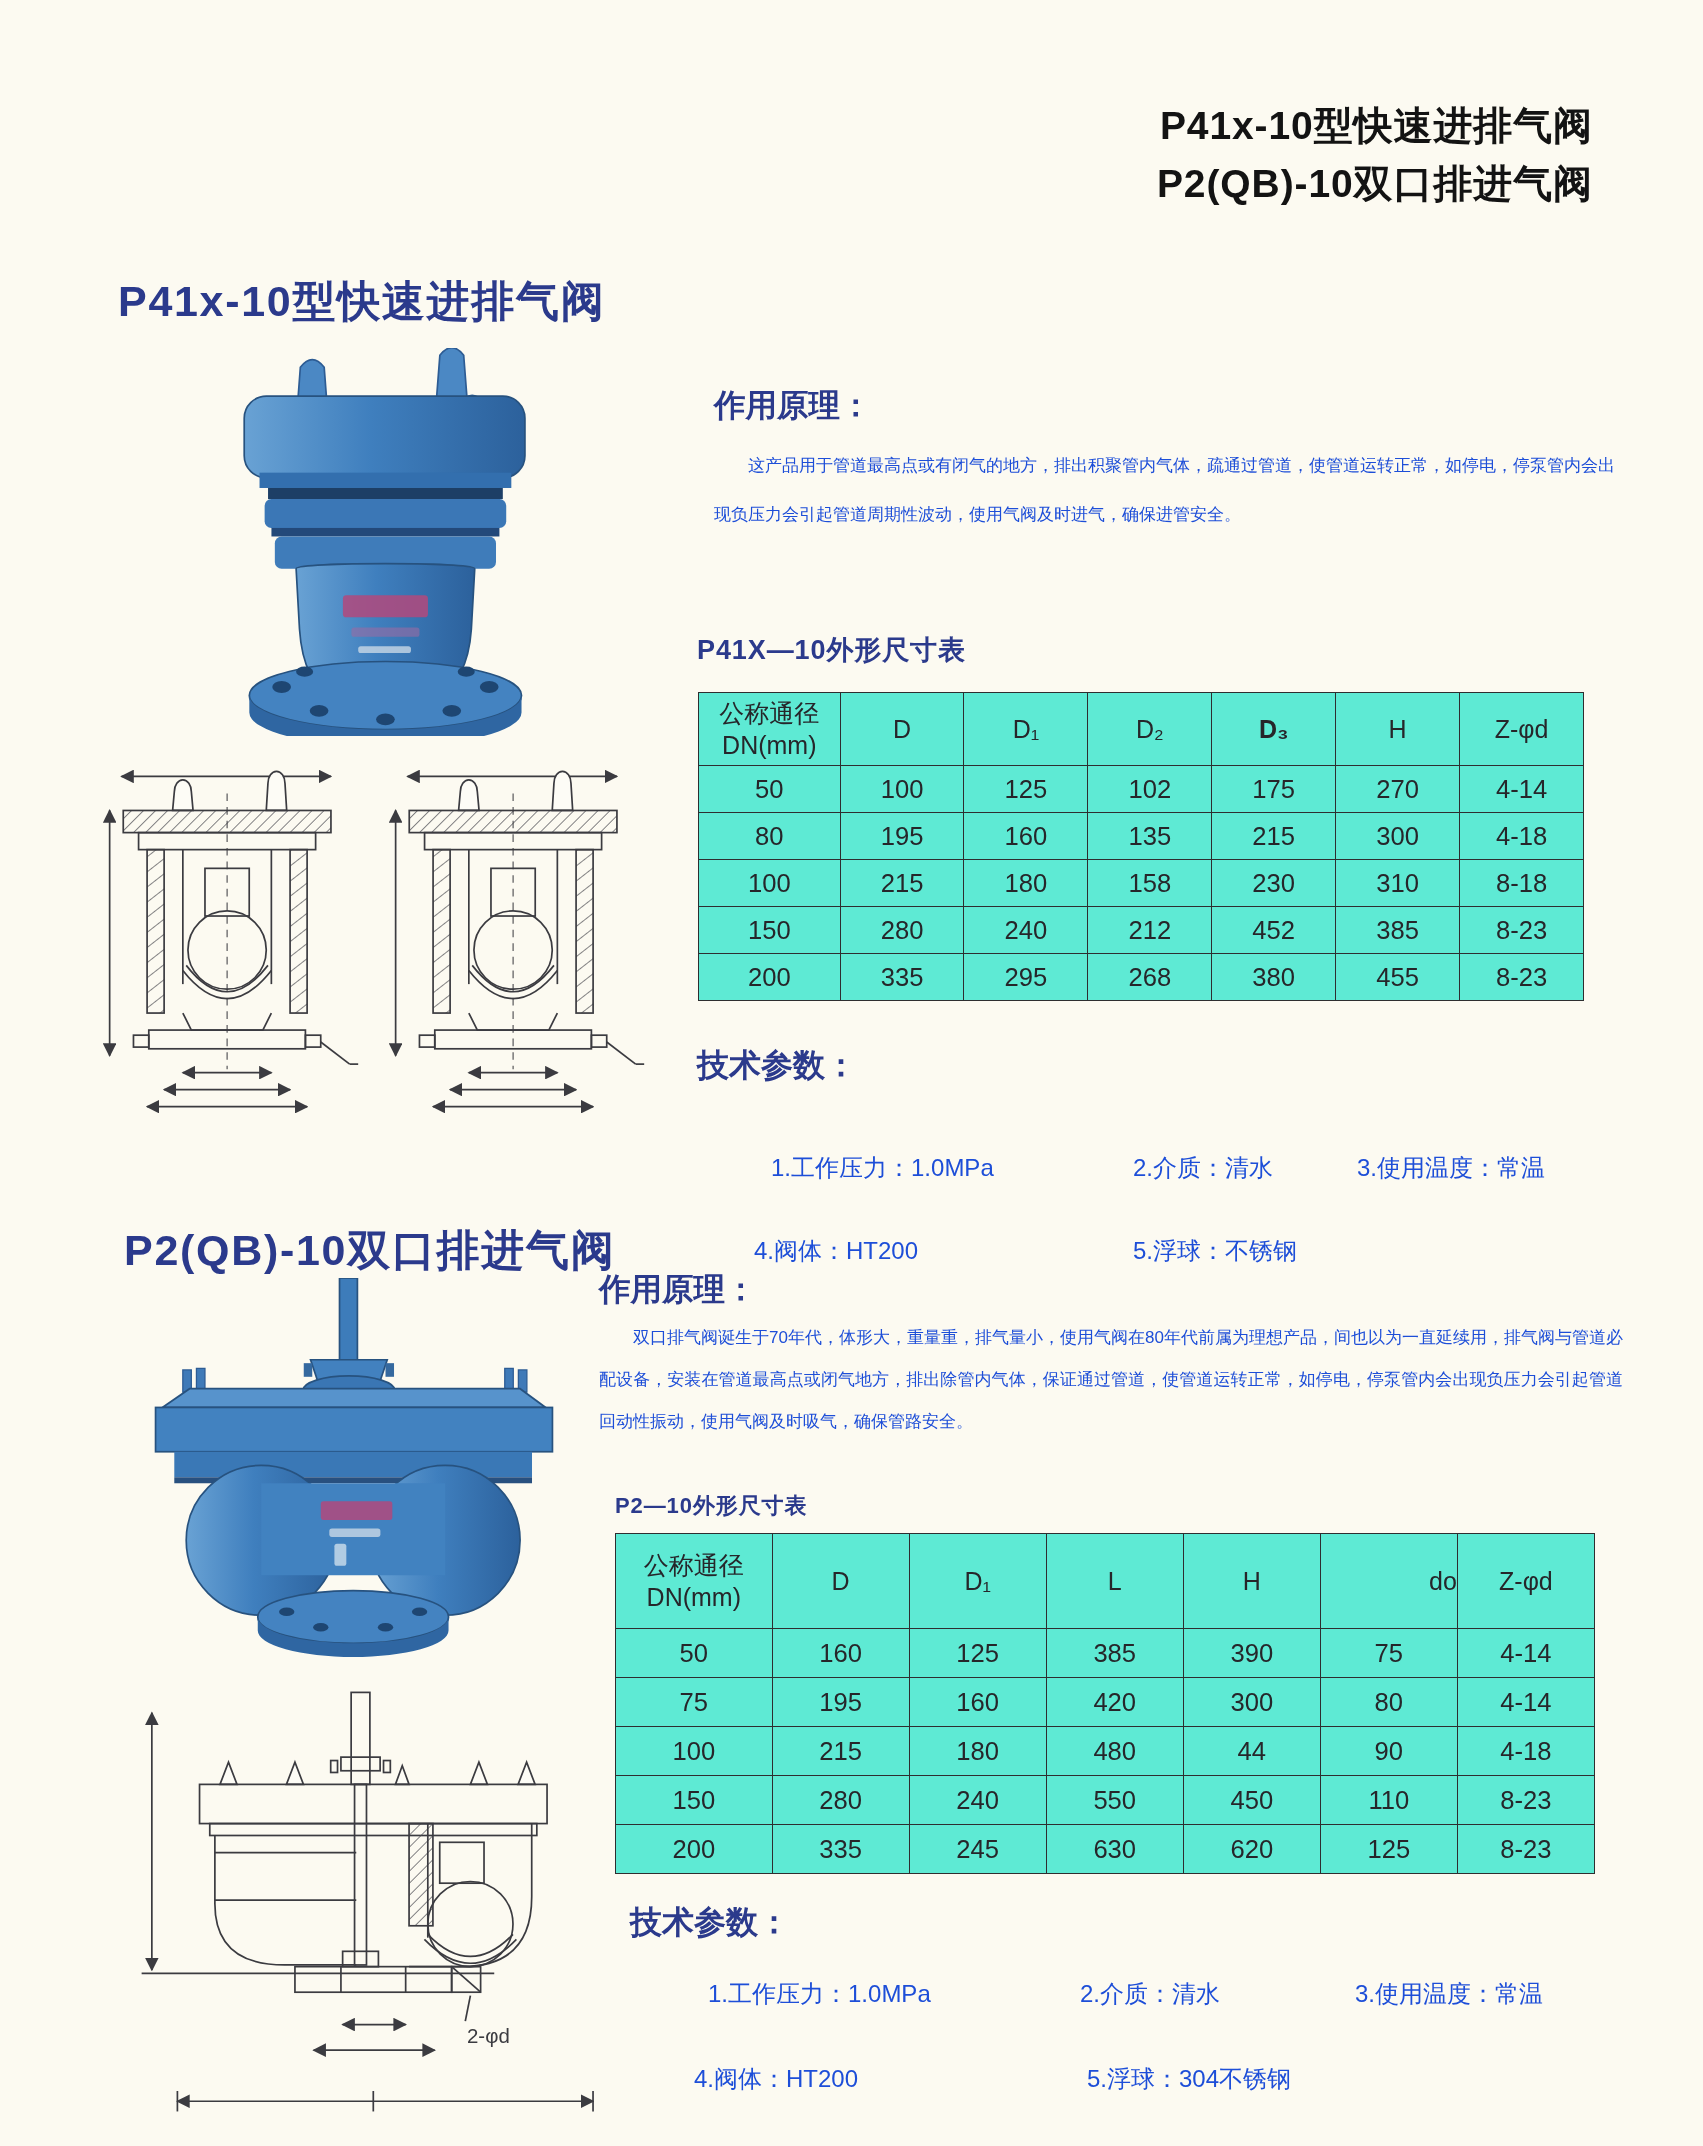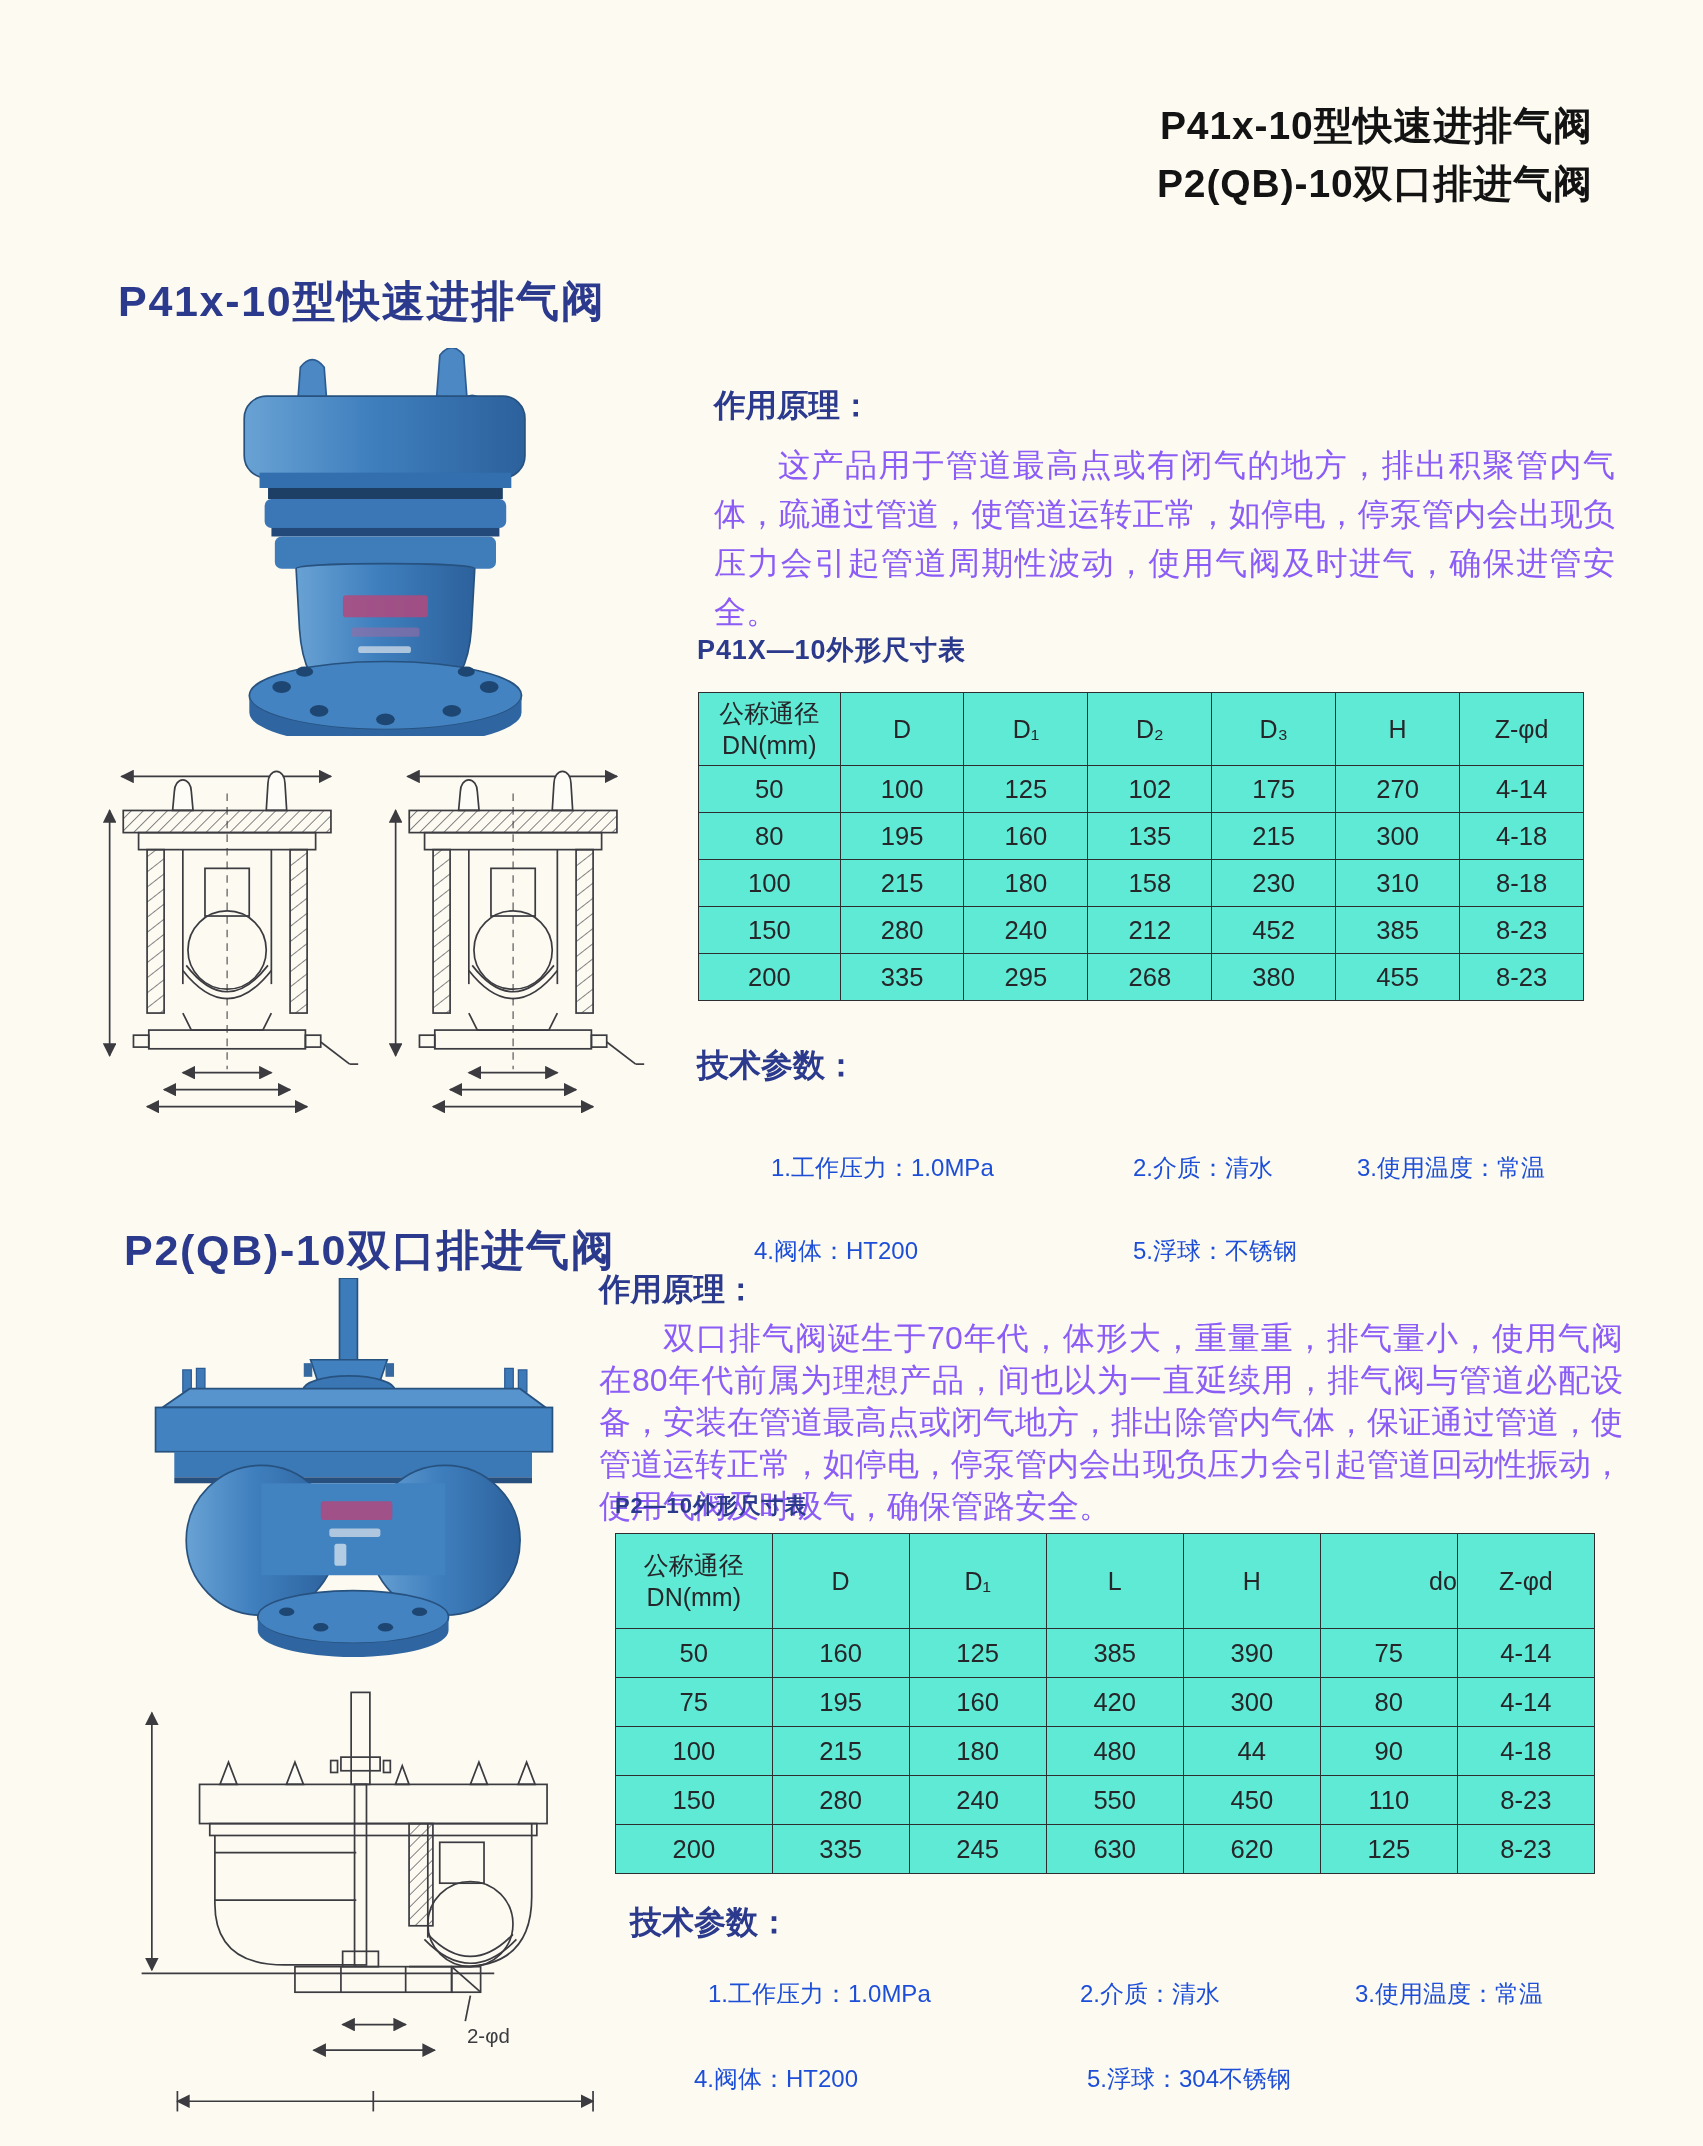--- a/index.html
+++ b/index.html
@@ -9,21 +9,21 @@
   .h-blue{color:#2b3a8c;font-weight:bold}
   .top-title{right:111px;top:97px;text-align:right;font-size:39px;font-weight:bold;color:#131313;line-height:58px;letter-spacing:0.9px}
   .sec1-h{left:118px;top:273px;font-size:43px;letter-spacing:1.7px}
   .sec2-h{left:124px;top:1222px;font-size:43px;letter-spacing:1.7px}
   .principle1-h{left:714px;top:385px;font-size:31.5px}
   .principle2-h{left:599px;top:1269px;font-size:31.5px}
   .tbl-title1{left:697px;top:632px;font-size:27px;letter-spacing:0.9px}
   .tbl-title2{left:615px;top:1491px;font-size:22px;letter-spacing:0.9px}
   .params1-h{left:697px;top:1044px;font-size:32px}
   .params2-h{left:630px;top:1901px;font-size:32px}
-  .para{font-size:32px;color:#8b5cf6;line-height:49px;text-align:justify;text-indent:2em}
+  .para{font-size:17px;color:#1d4ed8;line-height:49px;text-align:justify;text-indent:2em}
   .para1{left:714px;top:441px;width:901px}
   .para2{left:599px;top:1317px;width:1024px;line-height:42px}
   .param{font-size:24px;color:#1d4ed8;white-space:nowrap}
   table{border-collapse:collapse;table-layout:fixed;background:#5eead4}
   th,td{border:1.7px solid #2e2e30;text-align:center;vertical-align:middle;color:#26262a;font-weight:normal}
   th{white-space:pre-line;font-size:25px;line-height:32px}
   td{font-size:25.6px}
   #table1{left:698px;top:692px;width:886px}
   #table1 th{height:73px}
   #table1 td{height:47px}
@@ -83,21 +83,21 @@
 
 <div class="abs h-blue tbl-title1">P41X—10外形尺寸表</div>
 <table id="table1" class="abs">
   <thead>
       <tr>
         <th style="width: 16%;">公称通径
 DN(mm)</th>
         <th style="width: 14%;">D</th>
         <th style="width: 14%;">D₁</th>
         <th style="width: 14%; margin-top: 45px;">D₂</th>
-        <th style="width: 14%;">D₃</th>
+        <th style="width: 14%; font-weight: bold;">D₃</th>
         <th style="width: 14%;">H</th>
         <th style="width: 14%;">Z-φd</th>
       </tr>
     </thead>
     <tbody>
       <tr>
         <td>50</td>
         <td>100</td>
         <td>125</td>
         <td>102</td>

